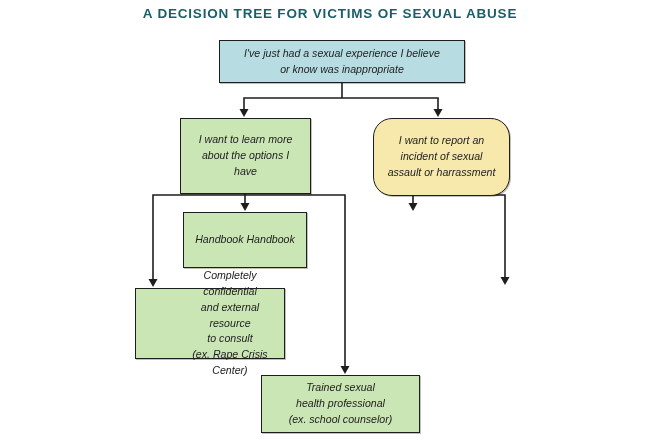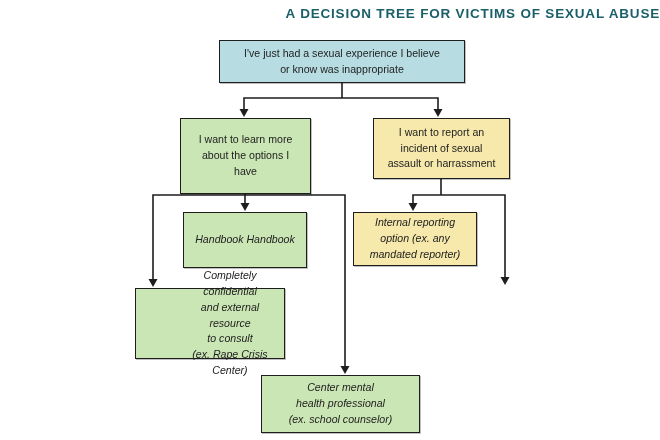--- a/index.html
+++ b/index.html
@@ -6,42 +6,43 @@
     --title:#1a5f68; --box-blue:#b7dde3; --box-green:#cbe6b5;
     --box-yellow:#f6e9ab; --line:#1e1e1e; --text:#222222;
   }
   html,body{margin:0;padding:0;background:#ffffff;}
   .canvas{
     position:relative; width:660px; height:440px; background:#ffffff;
     font-family:"Liberation Sans", sans-serif; overflow:hidden;
   }
   .title{
     position:absolute; left:0; top:6px; width:660px;
-    text-align:right; font-size:13.5px; font-weight:bold;
+    text-align:center; font-size:13.5px; font-weight:bold;
     letter-spacing:0.8px; color:var(--title);
   }
   .connectors{position:absolute; left:0; top:0;}
   .connectors path{stroke:var(--line); stroke-width:1.6; fill:none; stroke-linecap:square;}
   .connectors polygon{fill:var(--line);}
   .node{
     position:absolute; box-sizing:border-box;
     border:1.6px solid var(--line);
     display:flex; align-items:center; justify-content:center;
     text-align:center; color:var(--text);
     font-size:10.6px; line-height:1.5;
     box-shadow:1px 1px 0 rgba(0,0,0,0.25);
+    font-style:italic;
   }
   .node-text{white-space:pre-line; display:block; padding:2px 4px;}
   .fill-blue{background:var(--box-blue);}
   .fill-green{background:var(--box-green);}
   .fill-yellow{background:var(--box-yellow);}
   .leaf{font-style:italic;}
   .n-root{left:219px; top:40px; width:246px; height:43px;}
   .n-learn{left:180px; top:118px; width:131px; height:76px;}
-  .n-report{left:373px; top:118px; width:137px; height:61px;}
+  .n-report{left:373px; top:118px; width:137px; height:78px;border-radius:19px;}
   .n-handbook{left:183px; top:212px; width:124px; height:56px;}
   .n-internal{left:353px; top:212px; width:124px; height:54px;}
   .n-confidential{left:135px; top:288px; width:150px; height:71px;padding-left:40px;}
   .n-external{left:396px; top:286px; width:149px; height:71px;}
   .n-counselor{left:261px; top:375px; width:159px; height:58px;}
 </style>
 </head>
 <body>
 
 <div class="canvas">
@@ -78,33 +79,28 @@
   <div class="node fill-yellow n-report">
     <span class="node-text">I want to report an
 incident of sexual
 assault or harrassment</span>
   </div>
 
   <div class="node fill-green leaf n-handbook">
     <span class="node-text">Handbook Handbook</span>
   </div>
 
-  <div class="node fill-yellow leaf n-internal">
-    <span class="node-text">Internal reporting
-option (ex. any
-mandated reporter)</span>
-  </div>
 
   <div class="node fill-green leaf n-confidential">
     <span class="node-text">Completely confidential
 and external resource
 to consult
 (ex. Rape Crisis Center)</span>
   </div>
 
 
   <div class="node fill-green leaf n-counselor">
-    <span class="node-text">Center mental
+    <span class="node-text">Trained sexual
 health professional
 (ex. school counselor)</span>
   </div>
 
 </div>
 
 </body></html>

